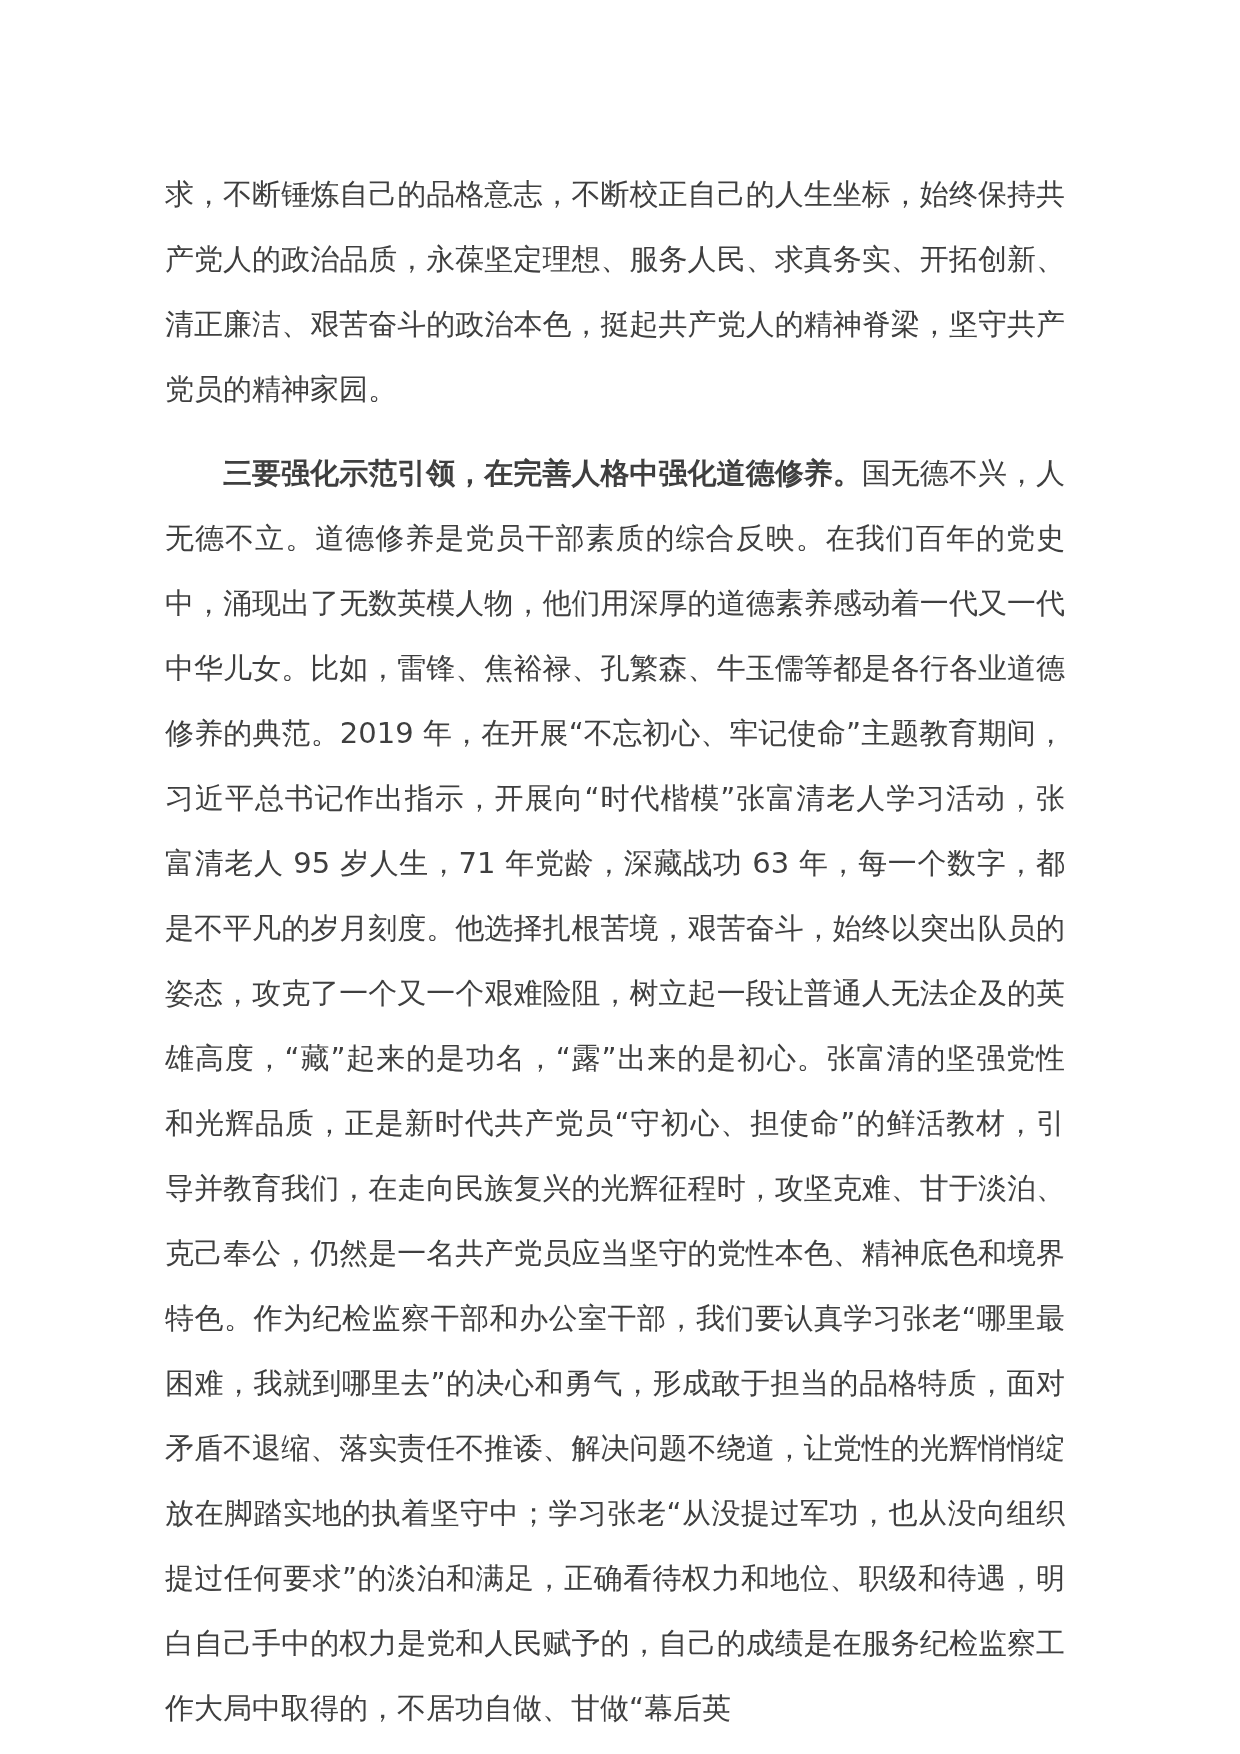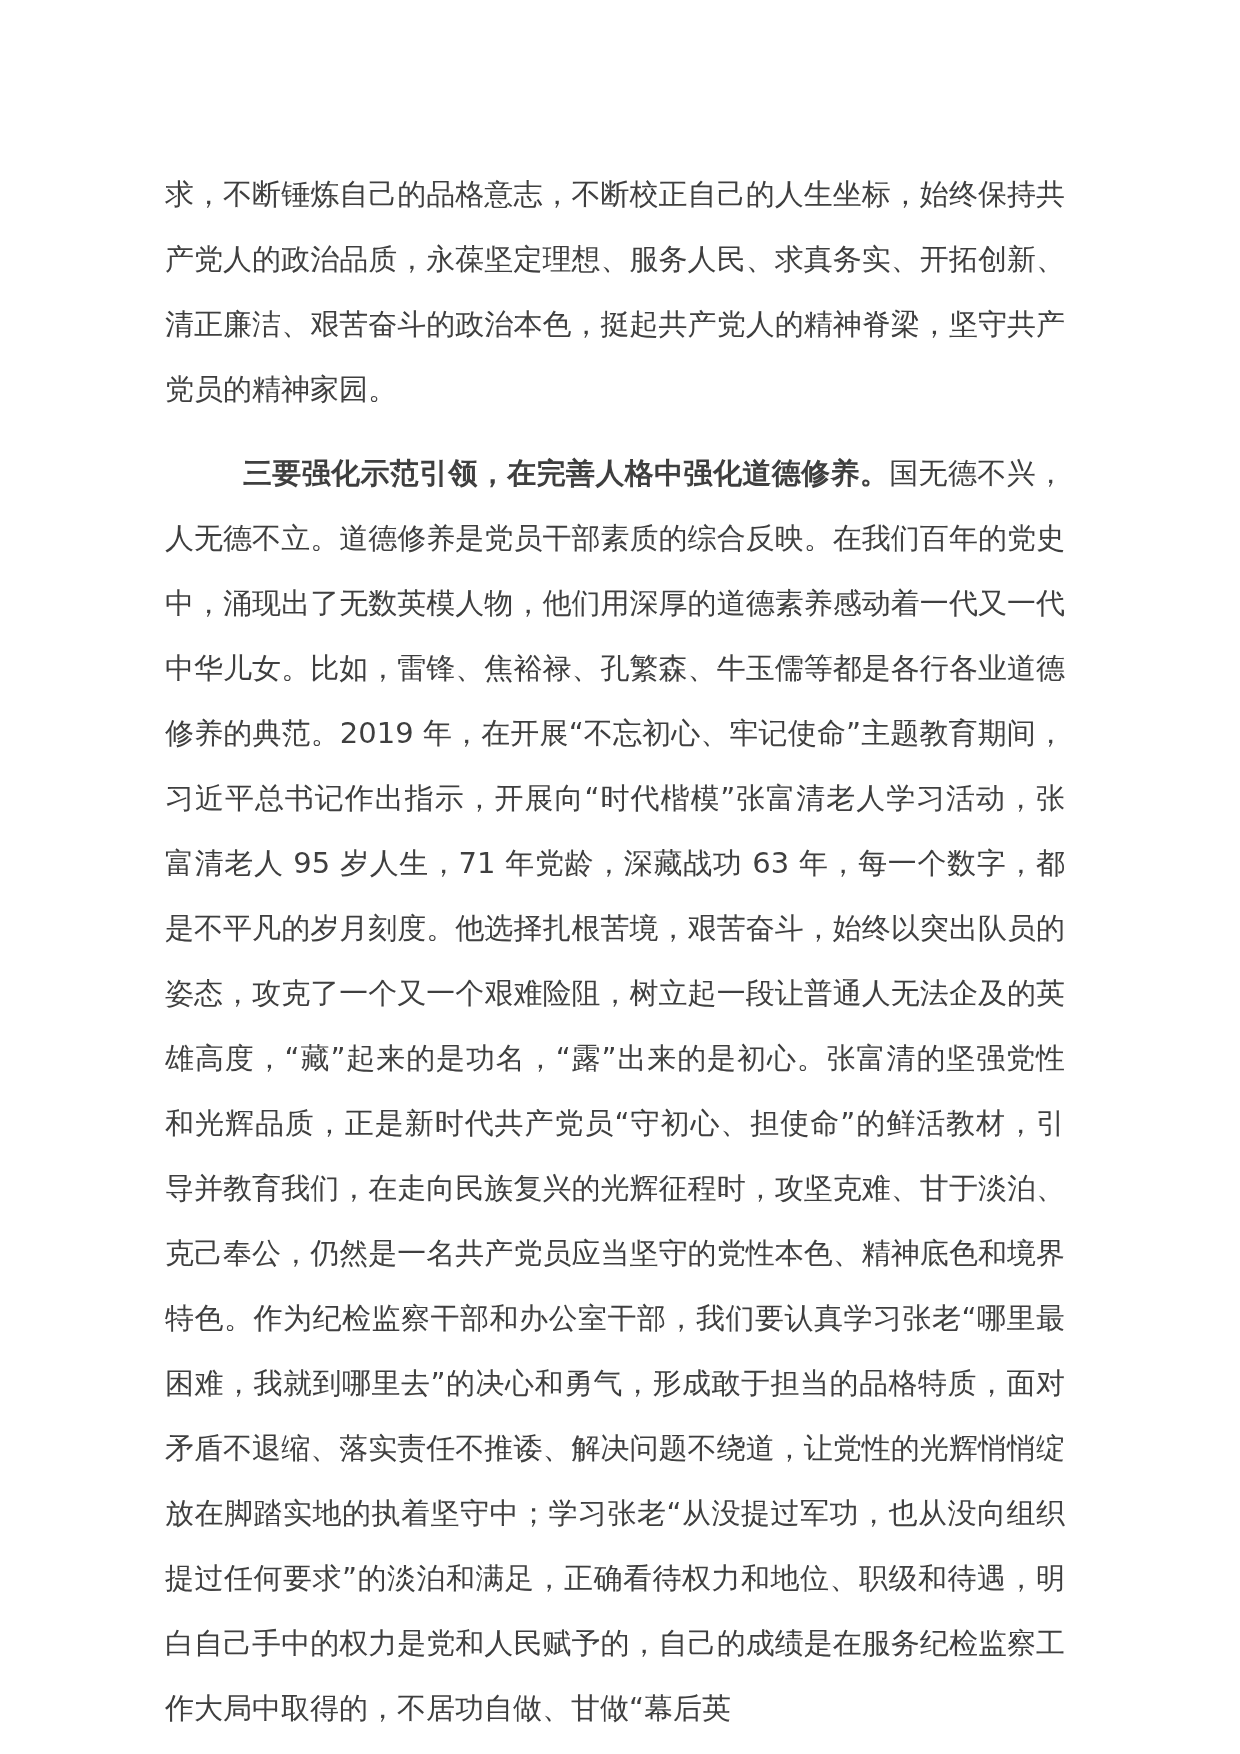--- a/index.html
+++ b/index.html
@@ -34,21 +34,20 @@
     color: #3f3f3f;
     text-align: justify;
     text-justify: inter-character;
     word-break: break-all;
   }
   p.doc-paragraph.indent {
     text-indent: 2em;
   }
   p.doc-paragraph .lead-bold {
     font-weight: bold;
-    margin-left: 20px;
   }
 </style>
 </head>
 <body>
 
 <div class="page">
   <div class="doc-body">
 
     <p class="doc-paragraph"><span>求，不断锤炼自己的品格意志，不断校正自己的人生坐标，始终保持共产党人的政治品质，永葆坚定理想、服务人民、求真务实、开拓创新、清正廉洁、艰苦奋斗的政治本色，挺起共产党人的精神脊梁，坚守共产党员的精神家园。</span></p>
 

